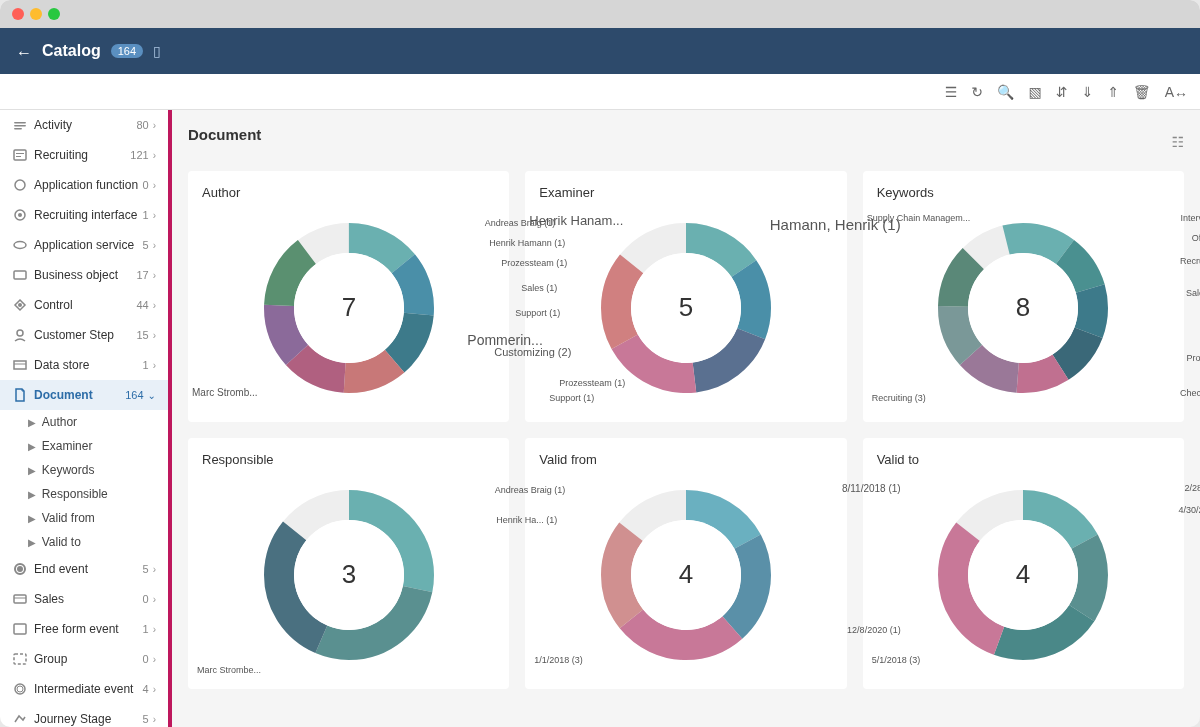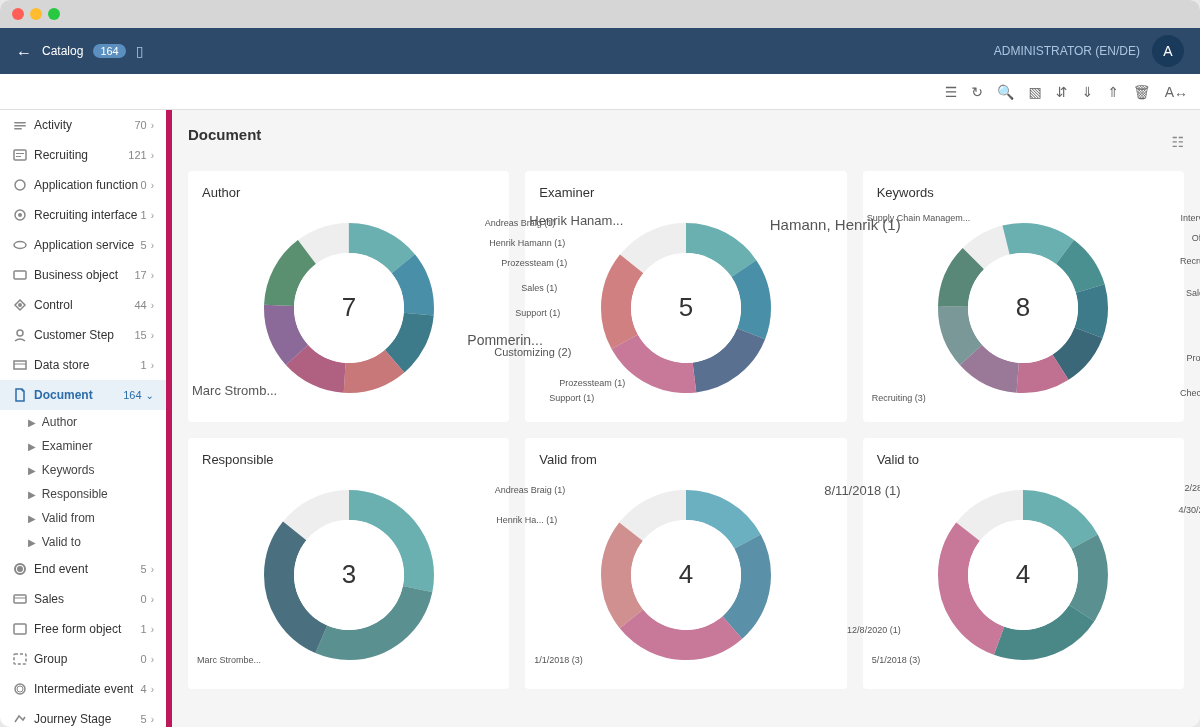--- a/index.html
+++ b/index.html
@@ -9,36 +9,36 @@
     .window-chrome { background: #d6d6d6; height: 28px; border-radius: 10px 10px 0 0; display: flex; align-items: center; padding: 0 12px; gap: 6px; }
     .dot { width: 12px; height: 12px; border-radius: 50%; }
     .dot-red { background: #ff5f57; }
     .dot-yellow { background: #febc2e; }
     .dot-green { background: #28c840; }
 
     
     .header { background: #2d4a6b; height: 46px; display: flex; align-items: center; padding: 0 16px; justify-content: space-between; }
     .header-left { display: flex; align-items: center; gap: 10px; color: white; }
     .back-btn { color: white; cursor: pointer; font-size: 16px; }
-    .header-title { color: white; font-size: 12px; font-weight: 400; }
+    .header-title { color: white; font-size: 16px; font-weight: 700; }
     .badge { background: #5a8fc0; color: white; border-radius: 10px; padding: 1px 7px; font-size: 11px; }
     .copy-icon { color: #aac4e0; font-size: 14px; cursor: pointer; }
     .header-right { display: flex; align-items: center; gap: 12px; }
     .user-label { color: #aac4e0; font-size: 12px; }
     .avatar { width: 32px; height: 32px; border-radius: 50%; background: #1a3a5c; display: flex; align-items: center; justify-content: center; color: white; font-size: 14px; }
 
     
     .toolbar { background: white; height: 36px; border-bottom: 1px solid #e0e0e0; display: flex; align-items: center; justify-content: flex-end; padding: 0 12px; gap: 14px; }
     .toolbar-icon { color: #666; font-size: 14px; cursor: pointer; }
 
     
     .main { display: flex; height: calc(727px - 28px - 46px - 36px); }
 
     
-    .sidebar { width: 172px; background: white; border-right: 6px solid #be185d; overflow-y: auto; flex-shrink: 0; }
+    .sidebar { width: 172px; background: white; border-right: 4px solid #be185d; overflow-y: auto; flex-shrink: 0; }
     .sidebar::-webkit-scrollbar { width: 4px; }
     .sidebar::-webkit-scrollbar-thumb { background: #ccc; border-radius: 2px; }
     .sidebar-item { display: flex; align-items: center; padding: 6px 12px; cursor: pointer; font-size: 12px; color: #333; position: relative; min-height: 30px; }
     .sidebar-item.active { background: #f0f4f8; }
     .sidebar-item.active.open { background: #e8f0f8; }
     .sidebar-icon { width: 16px; height: 16px; margin-right: 6px; flex-shrink: 0; display: flex; align-items: center; justify-content: center; }
     .sidebar-label { flex: 1; font-size: 12px; }
     .sidebar-count { color: #888; font-size: 11px; margin-right: 4px; }
     .sidebar-chevron { color: #999; font-size: 10px; }
     .sidebar-sub-item { padding: 5px 12px 5px 28px; cursor: pointer; font-size: 12px; color: #444; display: flex; align-items: center; gap: 6px; }
@@ -66,24 +66,20 @@
   <div class="dot dot-green"></div>
 </div>
 
 <div class="header">
   <div class="header-left">
     <span class="back-btn">←</span>
     <span class="header-title">Catalog</span>
     <span class="badge">164</span>
     <span class="copy-icon">▯</span>
   </div>
-  <div class="header-right">
-    <span class="user-label">ADMINISTRATOR (EN/DE)</span>
-    <div class="avatar">A</div>
-  </div>
 </div>
 
 <div class="toolbar">
   <span class="toolbar-icon">☰</span>
   <span class="toolbar-icon">↻</span>
   <span class="toolbar-icon">🔍</span>
   <span class="toolbar-icon">▧</span>
   <span class="toolbar-icon">⇵</span>
   <span class="toolbar-icon">⇓</span>
   <span class="toolbar-icon">⇑</span>
@@ -97,21 +93,21 @@
 
     <div class="sidebar-item">
       <span class="sidebar-icon">
         <svg width="14" height="14" viewBox="0 0 14 14">
             <rect x="1" y="4" width="12" height="1.5" rx="1" fill="#888"></rect>
             <rect x="1" y="7" width="12" height="1.5" rx="1" fill="#888"></rect>
             <rect x="1" y="10" width="8" height="1.5" rx="1" fill="#888"></rect>
           </svg>
       </span>
       <span class="sidebar-label">Activity</span>
-      <span class="sidebar-count">70</span>
+      <span class="sidebar-count">80</span>
       <span class="sidebar-chevron">›</span>
     </div>
 
     <div class="sidebar-item">
       <span class="sidebar-icon">
         <svg width="14" height="14" viewBox="0 0 14 14">
             <rect x="1" y="2" width="12" height="10" rx="1" fill="none" stroke="#888" stroke-width="1.5"></rect>
             <rect x="3" y="5" width="8" height="1" fill="#888"></rect>
             <rect x="3" y="8" width="5" height="1" fill="#888"></rect>
           </svg>
@@ -262,21 +258,21 @@
       <span class="sidebar-count">0</span>
       <span class="sidebar-chevron">›</span>
     </div>
 
     <div class="sidebar-item">
       <span class="sidebar-icon">
         <svg width="14" height="14" viewBox="0 0 14 14">
             <rect x="1" y="2" width="12" height="10" rx="1" fill="none" stroke="#888" stroke-width="1.5"></rect>
           </svg>
       </span>
-      <span class="sidebar-label">Free form object</span>
+      <span class="sidebar-label">Free form event</span>
       <span class="sidebar-count">1</span>
       <span class="sidebar-chevron">›</span>
     </div>
 
     <div class="sidebar-item">
       <span class="sidebar-icon">
         <svg width="14" height="14" viewBox="0 0 14 14">
             <rect x="1" y="2" width="12" height="10" rx="1" fill="none" stroke="#888" stroke-width="1.5" stroke-dasharray="3,2"></rect>
           </svg>
       </span>
@@ -341,21 +337,21 @@
             <circle cx="100" cy="100" r="55" fill="white"></circle>
             <text x="100" y="108" text-anchor="middle" font-size="26" font-weight="300" fill="#333">7</text>
           </svg>
 
           <div style="position:absolute;top:10px;right:-60px;font-size:9px;color:#555;white-space:nowrap;">Andreas Braig (1)</div>
           <div style="position:absolute;top:30px;right:-70px;font-size:9px;color:#555;white-space:nowrap;">Henrik Hamann (1)</div>
           <div style="position:absolute;top:50px;right:-72px;font-size:9px;color:#555;white-space:nowrap;">Prozessteam (1)</div>
           <div style="position:absolute;top:75px;right:-62px;font-size:9px;color:#555;white-space:nowrap;">Sales (1)</div>
           <div style="position:absolute;top:100px;right:-65px;font-size:9px;color:#555;white-space:nowrap;">Support (1)</div>
           <div style="position:absolute;bottom:50px;right:-76px;font-size:11px;color:#555;white-space:nowrap;">Customizing (2)</div>
-          <div style="position:absolute;bottom:10px;left:-10px;font-size:13px;color:#555;white-space:nowrap;">Marc Stromb...</div>
+          <div style="position:absolute;bottom:10px;left:-10px;font-size:10px;color:#555;white-space:nowrap;">Marc Stromb...</div>
         </div>
       </div>
 
       <div class="chart-card">
         <div class="chart-label">Examiner</div>
         <div class="chart-container">
           <svg class="donut" width="200" height="200" viewBox="0 0 200 200">
             <circle cx="100" cy="100" r="70" fill="none" stroke="#eee" stroke-width="30"></circle>
             <circle cx="100" cy="100" r="70" fill="none" stroke="#6ab0b0" stroke-width="30" stroke-dasharray="68 377" stroke-dashoffset="0" transform="rotate(-90 100 100)"></circle>
             <circle cx="100" cy="100" r="70" fill="none" stroke="#4a8fa8" stroke-width="30" stroke-dasharray="68 377" stroke-dashoffset="-68" transform="rotate(-90 100 100)"></circle>
@@ -409,37 +405,37 @@
           <svg class="donut" width="200" height="200" viewBox="0 0 200 200">
             <circle cx="100" cy="100" r="70" fill="none" stroke="#eee" stroke-width="30"></circle>
             <circle cx="100" cy="100" r="70" fill="none" stroke="#6ab0b0" stroke-width="30" stroke-dasharray="124 377" stroke-dashoffset="0" transform="rotate(-90 100 100)"></circle>
             <circle cx="100" cy="100" r="70" fill="none" stroke="#5a9090" stroke-width="30" stroke-dasharray="124 377" stroke-dashoffset="-124" transform="rotate(-90 100 100)"></circle>
             <circle cx="100" cy="100" r="70" fill="none" stroke="#4a7080" stroke-width="30" stroke-dasharray="129 377" stroke-dashoffset="-248" transform="rotate(-90 100 100)"></circle>
             <circle cx="100" cy="100" r="55" fill="white"></circle>
             <text x="100" y="108" text-anchor="middle" font-size="26" font-weight="300" fill="#333">3</text>
           </svg>
           <div style="position:absolute;top:10px;right:-70px;font-size:9px;color:#555;white-space:nowrap;">Andreas Braig (1)</div>
           <div style="position:absolute;top:40px;right:-62px;font-size:9px;color:#555;white-space:nowrap;text-align:right;">Henrik Ha... (1)</div>
-          <div style="position:absolute;bottom:10px;left:-5px;font-size:9px;color:#555;white-space:nowrap;">Marc Strombe...</div>
+          <div style="position:absolute;bottom:0;left:-5px;font-size:9px;color:#555;white-space:nowrap;">Marc Strombe...</div>
         </div>
       </div>
 
       <div class="chart-card">
         <div class="chart-label">Valid from</div>
         <div class="chart-container">
           <svg class="donut" width="200" height="200" viewBox="0 0 200 200">
             <circle cx="100" cy="100" r="70" fill="none" stroke="#eee" stroke-width="30"></circle>
             <circle cx="100" cy="100" r="70" fill="none" stroke="#6ab0c0" stroke-width="30" stroke-dasharray="75 377" stroke-dashoffset="0" transform="rotate(-90 100 100)"></circle>
             <circle cx="100" cy="100" r="70" fill="none" stroke="#5a90a8" stroke-width="30" stroke-dasharray="94 377" stroke-dashoffset="-75" transform="rotate(-90 100 100)"></circle>
             <circle cx="100" cy="100" r="70" fill="none" stroke="#c87898" stroke-width="30" stroke-dasharray="113 377" stroke-dashoffset="-169" transform="rotate(-90 100 100)"></circle>
             <circle cx="100" cy="100" r="70" fill="none" stroke="#d09090" stroke-width="30" stroke-dasharray="94 377" stroke-dashoffset="-282" transform="rotate(-90 100 100)"></circle>
             <circle cx="100" cy="100" r="55" fill="white"></circle>
             <text x="100" y="108" text-anchor="middle" font-size="26" font-weight="300" fill="#333">4</text>
           </svg>
-          <div style="position:absolute;top:8px;right:-68px;font-size:13px;color:#555;white-space:nowrap;">8/11/2018 (1)</div>
+          <div style="position:absolute;top:8px;right:-68px;font-size:10px;color:#555;white-space:nowrap;">8/11/2018 (1)</div>
           <div style="position:absolute;bottom:10px;left:-5px;font-size:9px;color:#555;white-space:nowrap;">1/1/2018 (3)</div>
           <div style="position:absolute;bottom:40px;right:-68px;font-size:9px;color:#555;white-space:nowrap;">12/8/2020 (1)</div>
         </div>
       </div>
 
       <div class="chart-card">
         <div class="chart-label">Valid to</div>
         <div class="chart-container">
           <svg class="donut" width="200" height="200" viewBox="0 0 200 200">
             <circle cx="100" cy="100" r="70" fill="none" stroke="#eee" stroke-width="30"></circle>

